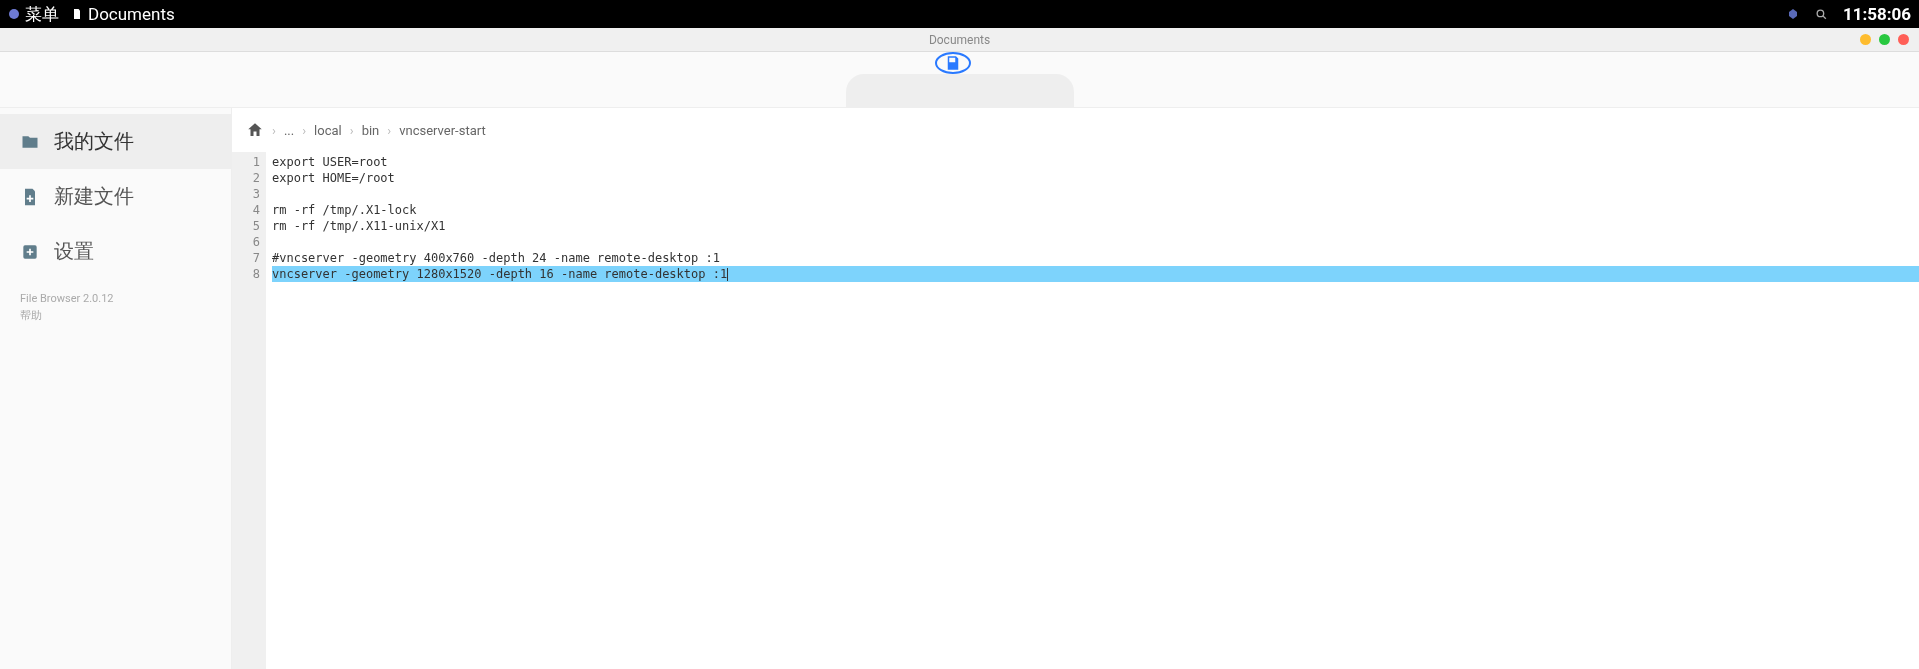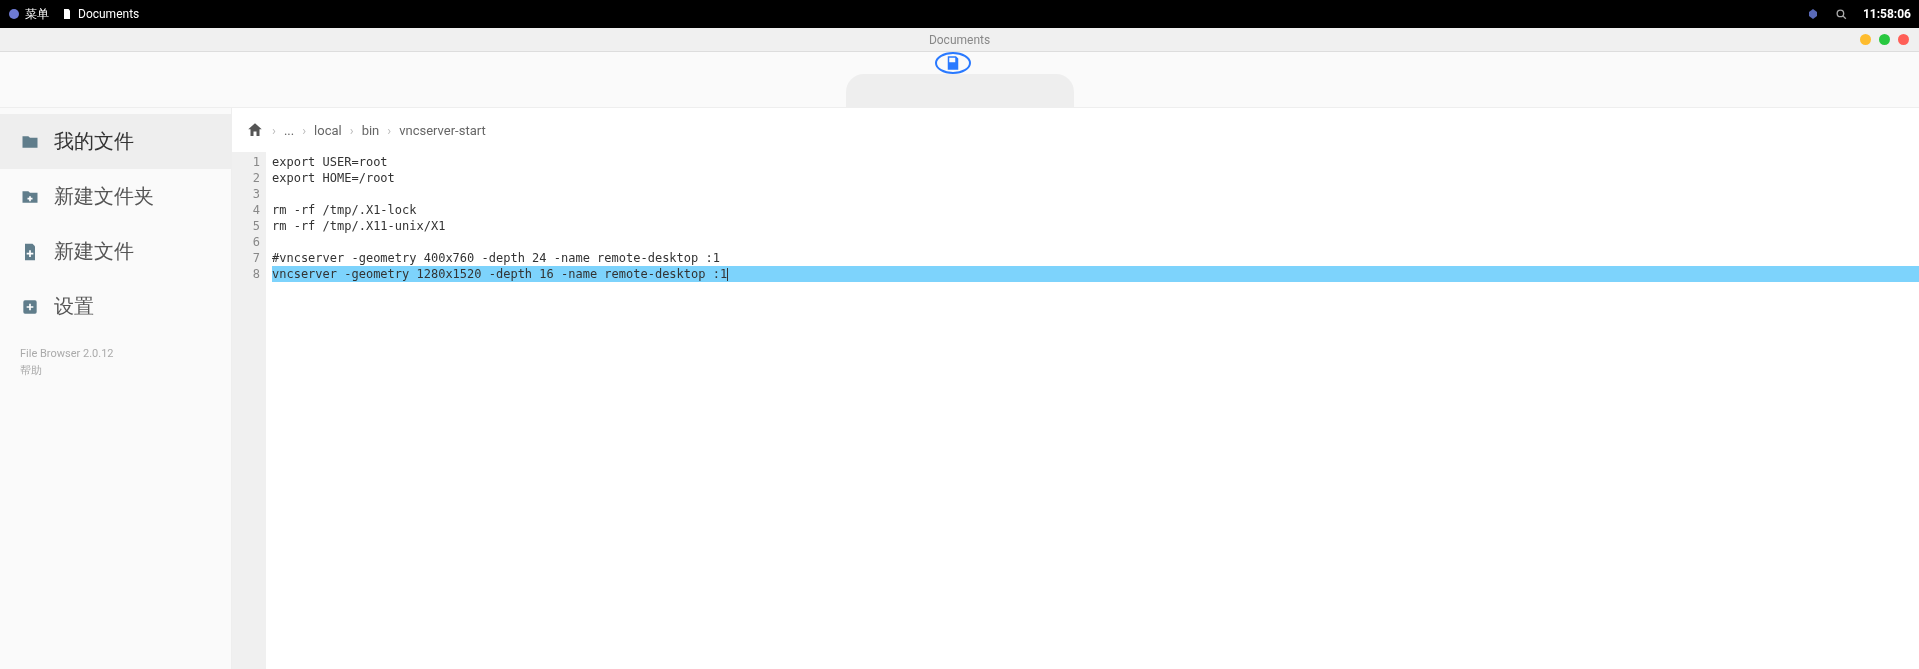--- a/index.html
+++ b/index.html
@@ -1,19 +1,19 @@
 <!DOCTYPE html>
 <html><head>
 <meta charset="utf-8">
 <style>
 * { margin: 0; padding: 0; box-sizing: border-box; }
 body { font-family: -apple-system, BlinkMacSystemFont, "Segoe UI", Roboto, sans-serif; background: #fff; width: 1919px; height: 669px; overflow: hidden; }
 
 
-.sysbar { height: 28px; background: #000; color: #fff; display: flex; align-items: center; padding: 0 8px; font-size: 12px; }
+.sysbar { height: 28px; background: #000; color: #fff; display: flex; align-items: center; padding: 0 8px; font-size: 17px; }
 .sysbar-left { display: flex; align-items: center; gap: 12px; }
 .sysbar-item { display: flex; align-items: center; gap: 5px; cursor: pointer; }
 .sysbar-right { margin-left: auto; display: flex; align-items: center; gap: 16px; }
 .sys-icon { width: 12px; height: 12px; display: inline-block; }
 
 
 .titlebar { height: 24px; background: #f0f0f0; border-bottom: 1px solid #ddd; display: flex; align-items: center; position: relative; }
 .titlebar-title { position: absolute; left: 50%; transform: translateX(-50%); color: #888; font-size: 12px; }
 .win-controls { margin-left: auto; display: flex; gap: 8px; padding-right: 10px; }
 .win-dot { width: 11px; height: 11px; border-radius: 50%; cursor: pointer; }
@@ -176,29 +176,20 @@
 
 <div class="body">
   <div class="sidebar">
     <div class="side-item active">
       <span class="side-icon">
           <svg viewBox="0 0 24 24" width="20" height="20" fill="#607d8b">
             <path d="M3 5h7l2 2h9v12H3z"></path>
           </svg>
         </span>
       <span>我的文件</span>
-    </div>
-    <div class="side-item">
-      <span class="side-icon">
-          <svg viewBox="0 0 24 24" width="20" height="20" fill="#607d8b">
-            <path d="M3 5h7l2 2h9v12H3z"></path>
-            <path d="M11 11h2v2h2v2h-2v2h-2v-2H9v-2h2z" fill="#fff"></path>
-          </svg>
-        </span>
-      <span>新建文件夹</span>
     </div>
     <div class="side-item">
       <span class="side-icon">
           <svg viewBox="0 0 24 24" width="20" height="20" fill="#607d8b">
             <path d="M6 2h9l3 3v17H6z"></path>
             <path d="M11 10h2v3h3v2h-3v3h-2v-3H8v-2h3z" fill="#fff"></path>
           </svg>
         </span>
       <span>新建文件</span>
     </div>

